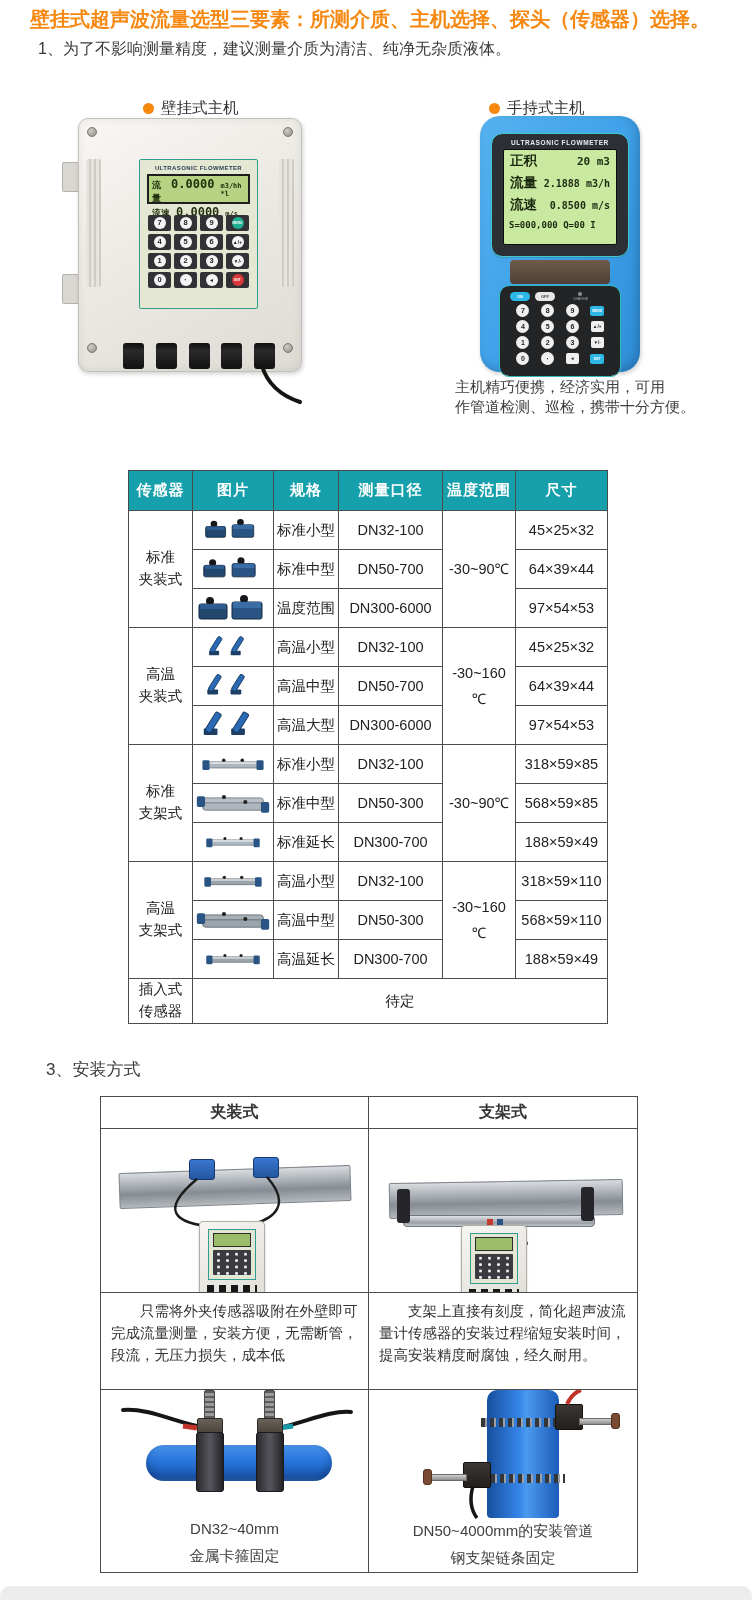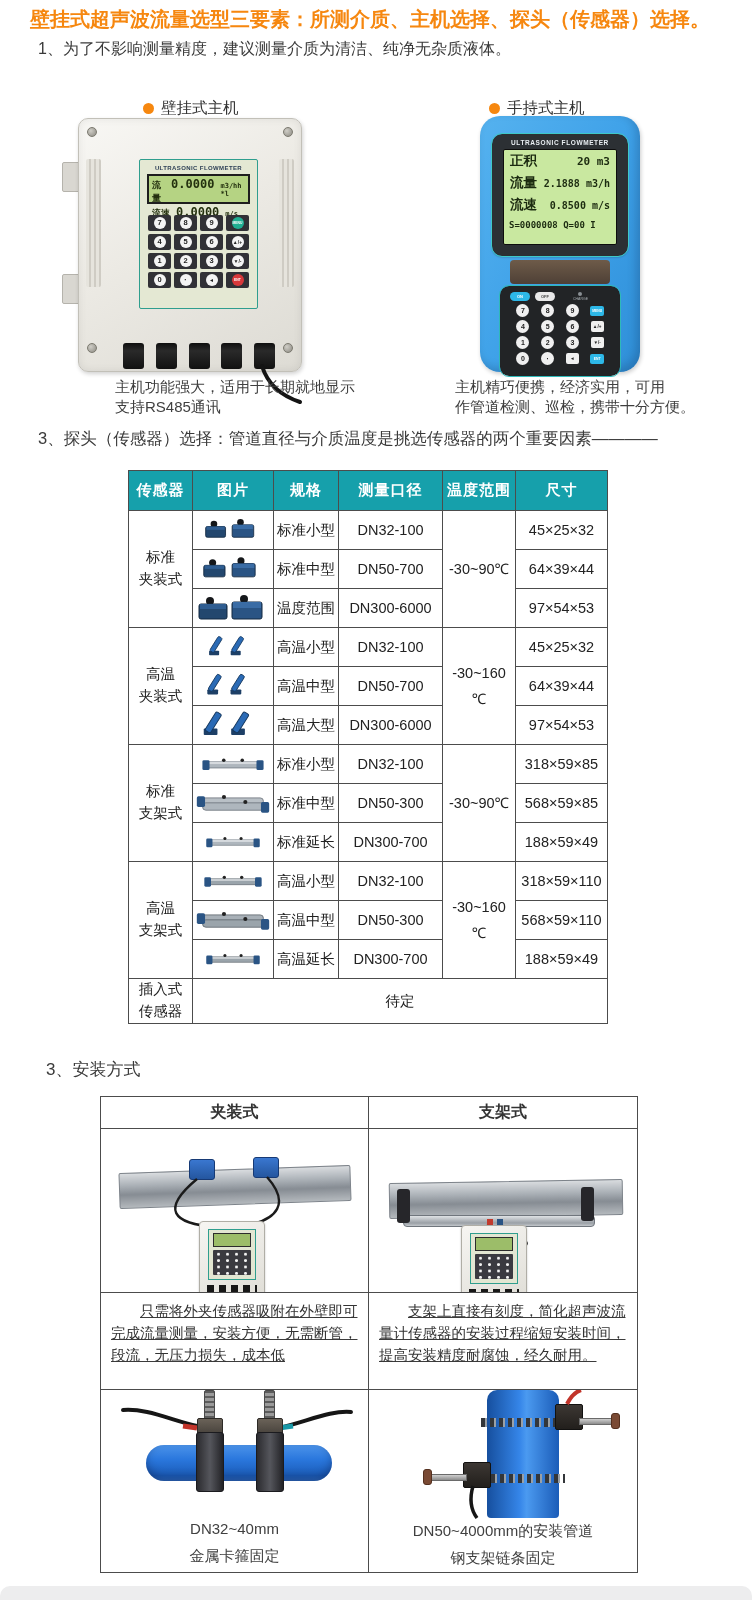--- a/index.html
+++ b/index.html
@@ -87,21 +87,21 @@
   .c-spec{font-size:14px;}
   .c-temp{font-size:15px;line-height:26px;}
   .ins-row td{height:56px;font-size:15px;}
   .sicon{display:inline-block;vertical-align:middle;}
 
   
   #install-table{left:100px;top:1096px;border-collapse:collapse;table-layout:fixed;width:537px;background:#fff;}
   #install-table td,#install-table th{border:1px solid #4c4c4c;padding:0;vertical-align:top;}
   #install-table th{height:31px;font-size:16px;color:#333;font-weight:600;vertical-align:middle;background:#fff;}
   .scene-cell{height:163px;position:relative;overflow:hidden;}
-  .desc-cell{height:96px;text-decoration:underline;}
+  .desc-cell{height:96px;}
   .desc-cell p{margin:7px 10px;font-size:14.5px;line-height:22px;color:#333;text-indent:2em;}
   .photo-cell{height:182px;position:relative;overflow:hidden;}
   .photo-cap{position:absolute;left:0;width:100%;text-align:center;font-size:15px;color:#404040;}
 
   .pipe-steel{position:absolute;background:linear-gradient(#d9dcdf 0%,#abb1b7 35%,#868c93 62%,#b4b9bd 100%);border:1px solid #7d838a;border-radius:2px;}
   .clamp-sensor{position:absolute;width:24px;height:19px;background:linear-gradient(#3a77d0,#24569f);border:1px solid #173a75;border-radius:3px;}
   .mini-meter{position:absolute;width:64px;height:74px;background:linear-gradient(150deg,#f6f5f2,#e0ded7);border:1px solid #b0aea6;border-radius:4px;box-shadow:0 1px 2px rgba(0,0,0,.25);}
   .mm-panel{position:absolute;left:8px;top:7px;right:8px;bottom:16px;border:1px solid #2f9e8e;background:#e2e6d2;padding:3px 4px;box-sizing:border-box;}
   .mm-screen{height:12px;background:#9cbd69;border:1px solid #2c2c2c;}
   .mm-keys{margin-top:3px;height:25px;background:radial-gradient(circle,#f2f2f2 1.3px,#3a3a40 1.45px);background-size:9px 6.4px;background-position:1px 1px;border-radius:1px;}
@@ -218,43 +218,39 @@
         <div class="gland"></div>
         <div class="gland"></div>
         <div class="gland"></div>
         <div class="gland"></div>
       </div>
     </div>
     <svg class="scene-svg" width="245" height="268">
       <path d="M200 250 q 8 26 38 36" stroke="#141414" stroke-width="4" fill="none" stroke-linecap="round"></path>
     </svg>
   </div>
-  <div class="abs host-caption" id="wall-caption">
-    <div>主机功能强大，适用于长期就地显示</div>
-    <div>支持RS485通讯</div>
-  </div>
 
   <div class="abs" id="hand-device">
     <div class="abs h-body">
       <div class="abs h-bezel">
         <div class="h-brand">ULTRASONIC FLOWMETER</div>
         <div class="h-lcd">
           <div class="hl">
             <span class="lab">正积</span>
             <span class="val" style="font-size:11px;">20 m3</span>
           </div>
           <div class="hl">
             <span class="lab">流量</span>
             <span class="val">2.1888 m3/h</span>
           </div>
           <div class="hl">
             <span class="lab">流速</span>
             <span class="val">0.8500 m/s</span>
           </div>
-          <div class="h-status">S=0000008  Q=00  I</div>
+          <div class="h-status">S=000,000  Q=00  I</div>
         </div>
       </div>
       <div class="abs h-grip"></div>
       <div class="abs h-keypanel">
         <div class="h-power">
           <span class="p-on">ON</span>
           <span class="p-off">OFF</span>
           <span class="charge-wrap">
             <span class="charge-dot"></span>
             <span class="charge-lab">CHARGE</span>
@@ -311,21 +307,20 @@
             </div>
         </div>
       </div>
     </div>
   </div>
   <div class="abs host-caption" id="hand-caption">
     <div>主机精巧便携，经济实用，可用</div>
     <div>作管道检测、巡检，携带十分方便。</div>
   </div>
 
-  <div class="abs" id="sensor-heading">3、探头（传感器）选择：管道直径与介质温度是挑选传感器的两个重要因素————</div>
 
   <table class="abs" id="sensor-table">
     <colgroup>
         <col style="width:64px">
         <col style="width:81px">
         <col style="width:65px">
         <col style="width:104px">
         <col style="width:73px">
         <col style="width:92px">
       </colgroup>

